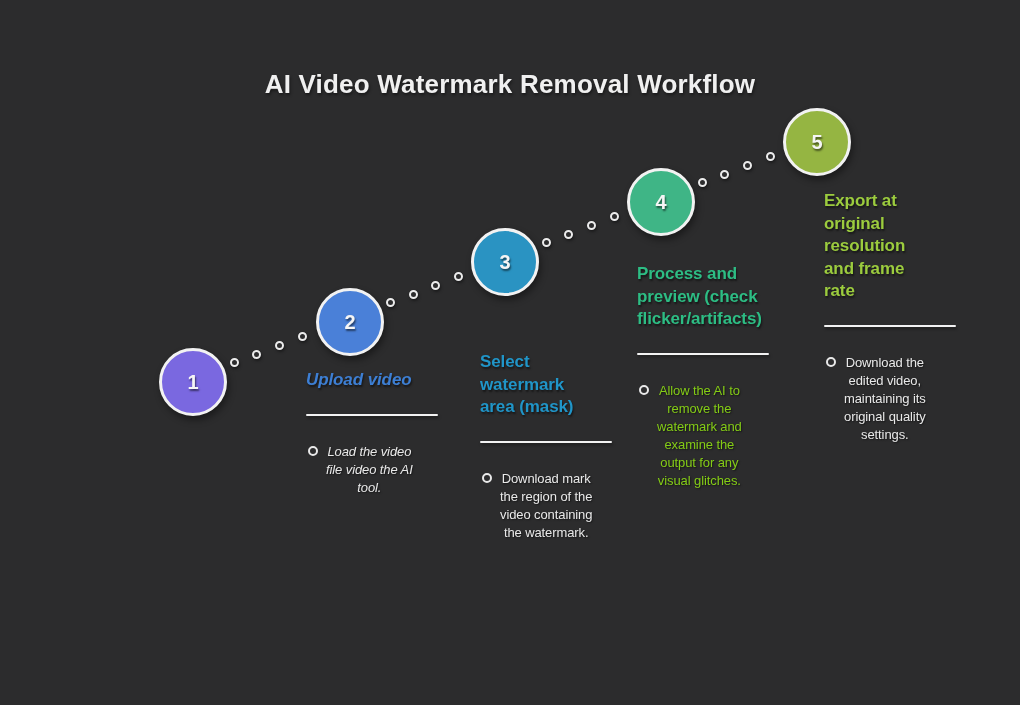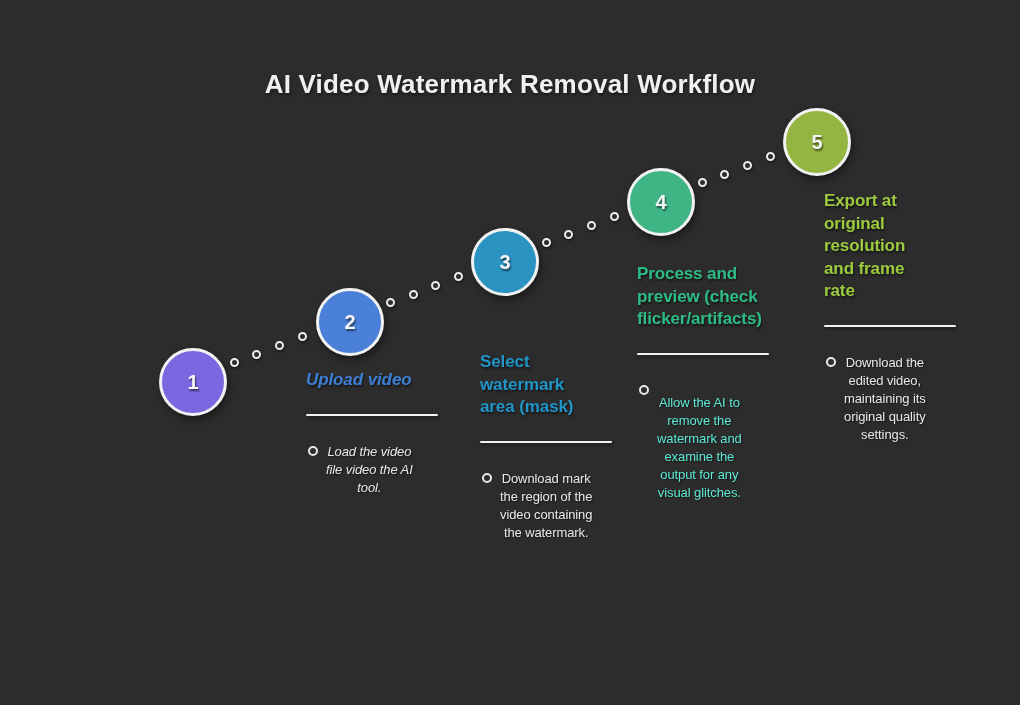--- a/index.html
+++ b/index.html
@@ -143,21 +143,21 @@
   <div class="circle" style="left: 627px; top: 168px; background: rgb(63, 181, 134); border-color: rgb(242, 242, 242);">
     <span class="num">4</span>
   </div>
   <div class="col" style="left:637px;top:263px;">
     <div class="heading" style="color: rgb(45, 189, 132);">Process and
 preview (check
 flicker/artifacts)</div>
     <div class="rule" style="background: rgb(242, 242, 242);"></div>
     <div class="item">
       <span class="bullet"></span>
-      <span class="desc" style="color: #5eead4; margin-top: 12px;">Allow the AI to
+      <span class="desc" style="color: #84cc16;">Allow the AI to
 remove the
 watermark and
 examine the
 output for any
 visual glitches.</span>
     </div>
   </div>
 
   <div class="circle" style="left: 783px; top: 108px; background: rgb(149, 181, 66); border-color: rgb(242, 242, 242);">
     <span class="num">5</span>

